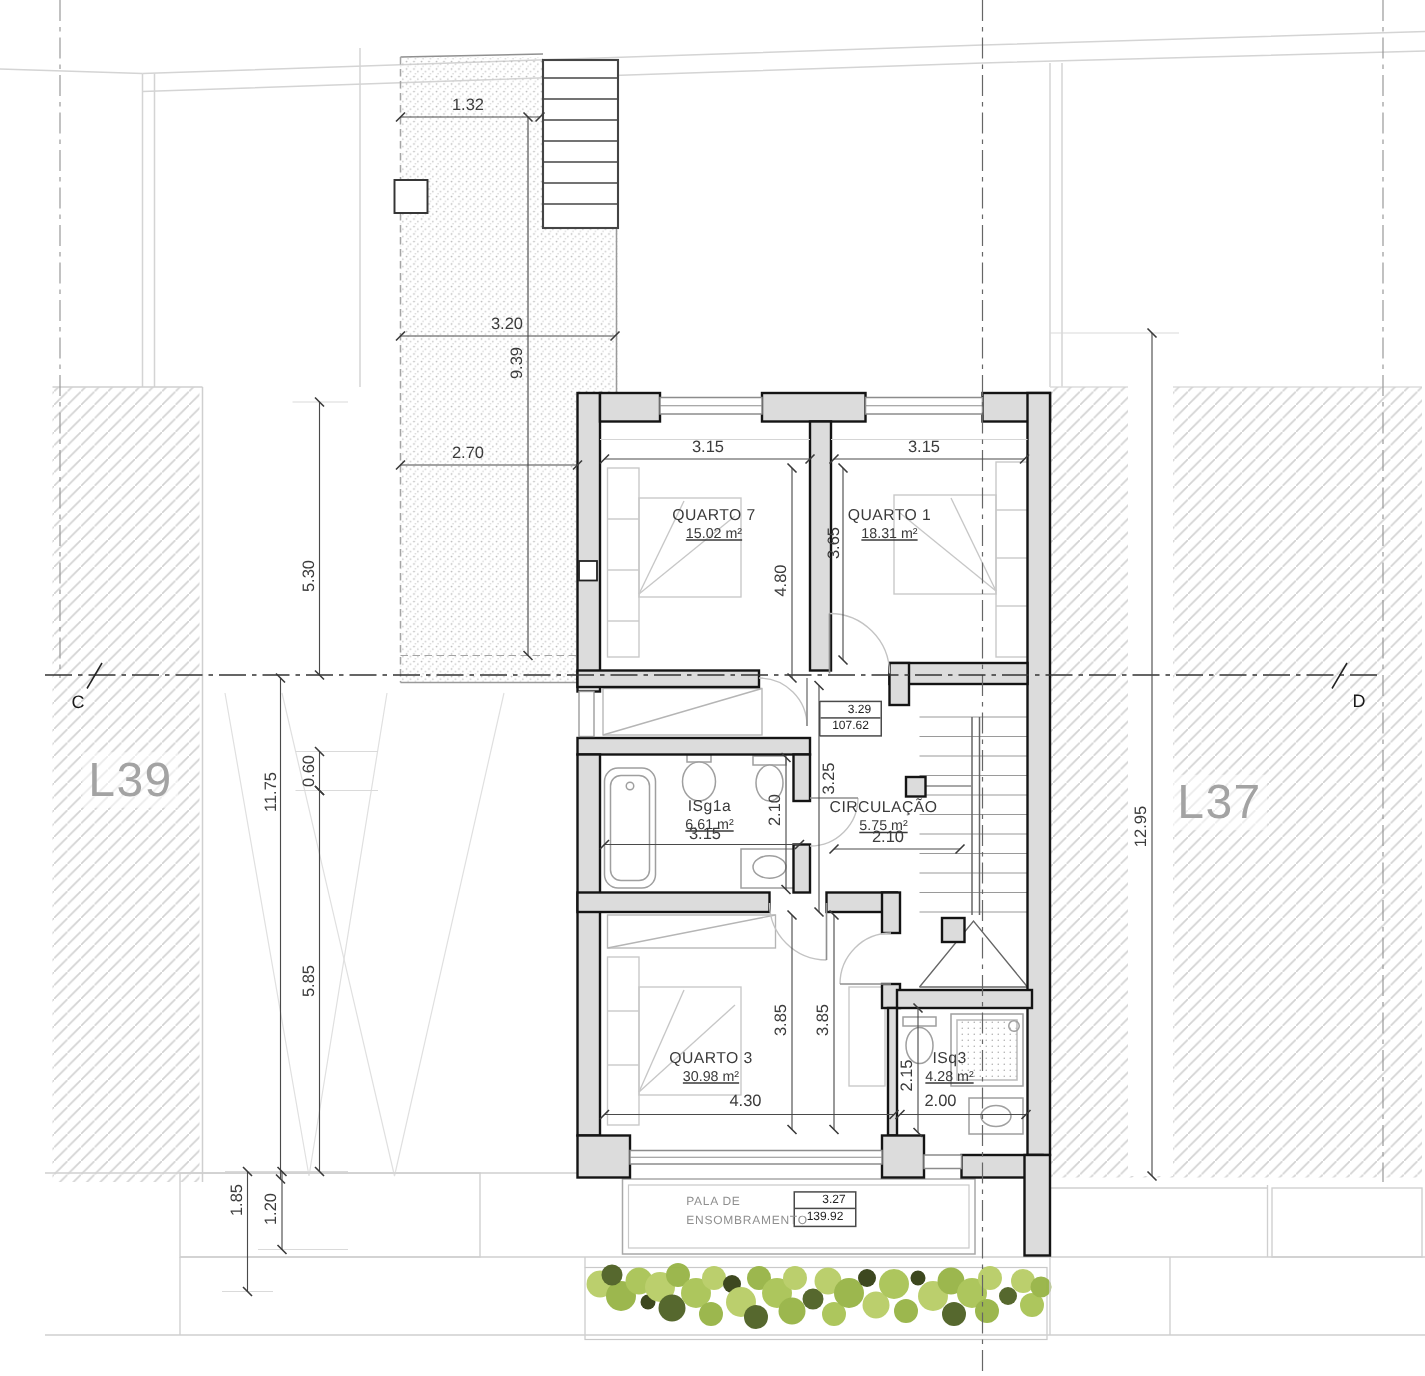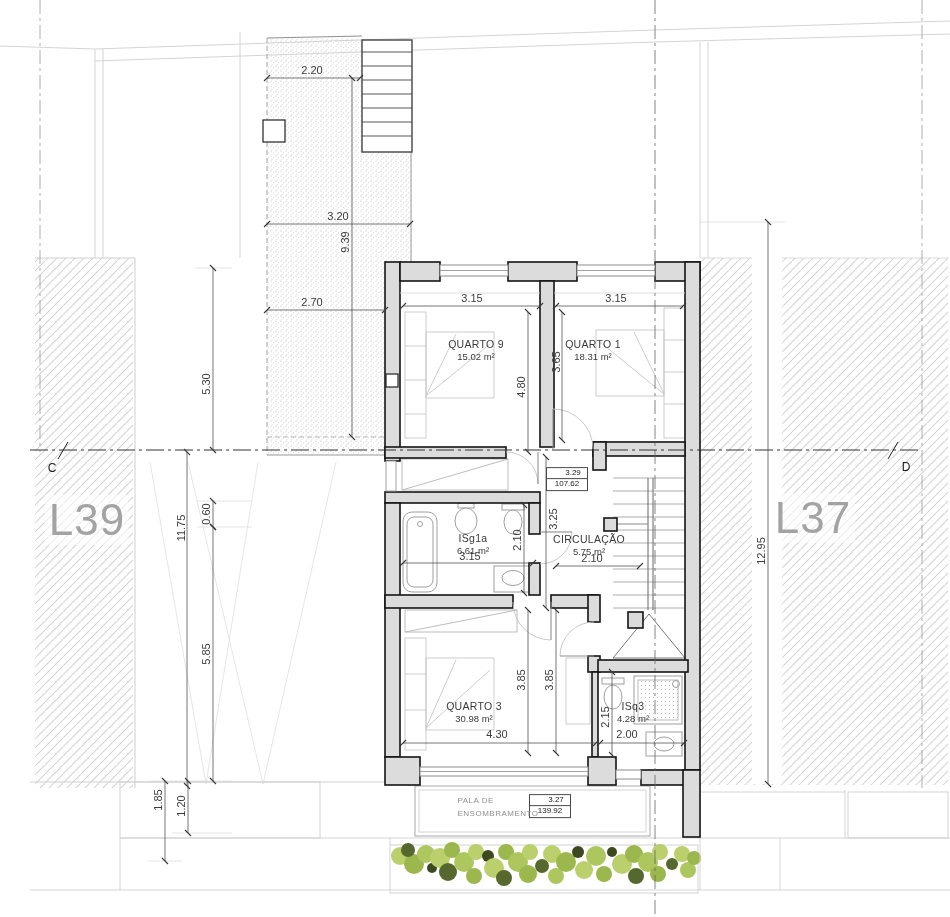--- a/index.html
+++ b/index.html
@@ -5,22 +5,22 @@
   html,body{margin:0;padding:0;background:#fff;}
   #plan{position:relative;width:950px;height:917px;background:#ffffff;overflow:hidden;
         font-family:"Liberation Sans",sans-serif;}
   #plan svg{position:absolute;left:0;top:0;}
   .dim{position:absolute;font-size:11px;color:#3c3c3c;white-space:nowrap;
        transform:translate(-50%,-50%);}
   .dim.v{transform:translate(-50%,-50%) rotate(-90deg);}
   .room-label{position:absolute;text-align:center;transform:translate(-50%,-50%);
        color:#3a3a3a;white-space:nowrap;line-height:1.25;}
   .room-name{font-size:10.5px;letter-spacing:.3px;}
-  .room-area{font-size:9.5px;}
-  .lot-label{position:absolute;font-size:44px;color:#a3a3a3;letter-spacing:1px;
+  .room-area{font-size:9.5px;text-decoration:underline;}
+  .lot-label{position:absolute;font-size:32px;color:#a3a3a3;letter-spacing:1px;
        transform:translate(-50%,-50%);background:rgba(255,255,255,.55);padding:0 4px;}
   .section-letter{position:absolute;font-size:12px;color:#1a1a1a;
        transform:translate(-50%,-50%);}
   .level-box{position:absolute;width:40px;border:1px solid #4a4a4a;background:#fff;
        font-size:8px;line-height:1.3;text-align:center;color:#222;
        transform:translate(-50%,-50%);}
   .level-box .row1{border-bottom:1px solid #4a4a4a;padding-left:12px;}
   .canopy-label{position:absolute;font-size:8px;color:#8f8f8f;letter-spacing:.5px;
        text-align:left;transform:translate(-50%,-50%);line-height:1.6;}
 </style>
@@ -354,27 +354,27 @@
     <line x1="187" y1="452" x2="187" y2="786" marker-start="url(#tk)" marker-end="url(#tk)"></line>
     <line x1="213" y1="501" x2="213" y2="527" marker-start="url(#tk)" marker-end="url(#tk)"></line>
     <line x1="213" y1="527" x2="213" y2="781" marker-start="url(#tk)" marker-end="url(#tk)"></line>
     <line x1="165" y1="781" x2="165" y2="861" marker-start="url(#tk)" marker-end="url(#tk)"></line>
     <line x1="188" y1="781" x2="188" y2="833" marker-start="url(#tk)" marker-end="url(#tk)"></line>
     <line x1="768" y1="222" x2="768" y2="784" marker-start="url(#tk)" marker-end="url(#tk)"></line>
   </g>
 </svg>
 
 <span class="lot-label" style="left:87px;top:520px">L39</span>
-<span class="lot-label" style="left:813px;top:518px">L37</span>
+<span class="lot-label" style="left:813px;top:535px">L37</span>
 
 <span class="section-letter" style="left:52px;top:468px">C</span>
 <span class="section-letter" style="left:906px;top:467px">D</span>
 
 <div class="room-label" style="left:476px;top:350px">
-  <div class="room-name">QUARTO 9</div>
+  <div class="room-name">QUARTO 7</div>
   <div class="room-area">15.02 m²</div>
 </div>
 <div class="room-label" style="left:593px;top:350px">
   <div class="room-name">QUARTO 1</div>
   <div class="room-area">18.31 m²</div>
 </div>
 <div class="room-label" style="left:473px;top:544px">
   <div class="room-name">ISg1a</div>
   <div class="room-area">6.61 m²</div>
 </div>
@@ -398,21 +398,21 @@
 <div class="level-box" style="left:550px;top:806px">
   <div class="row1">3.27</div>
   <div class="row2">139.92</div>
 </div>
 
 <div class="canopy-label" style="left:498px;top:808px">
   <div>PALA DE</div>
   <div>ENSOMBRAMENTO</div>
 </div>
 
-<span class="dim" style="left:312px;top:70px">2.20</span>
+<span class="dim" style="left:312px;top:70px">1.32</span>
 <span class="dim" style="left:338px;top:216px">3.20</span>
 <span class="dim v" style="left:345px;top:242px">9.39</span>
 <span class="dim" style="left:312px;top:302px">2.70</span>
 <span class="dim v" style="left:206px;top:384px">5.30</span>
 <span class="dim v" style="left:181px;top:528px">11.75</span>
 <span class="dim v" style="left:206px;top:514px">0.60</span>
 <span class="dim v" style="left:206px;top:654px">5.85</span>
 <span class="dim v" style="left:158px;top:800px">1.85</span>
 <span class="dim v" style="left:181px;top:806px">1.20</span>
 <span class="dim v" style="left:761px;top:551px">12.95</span>

